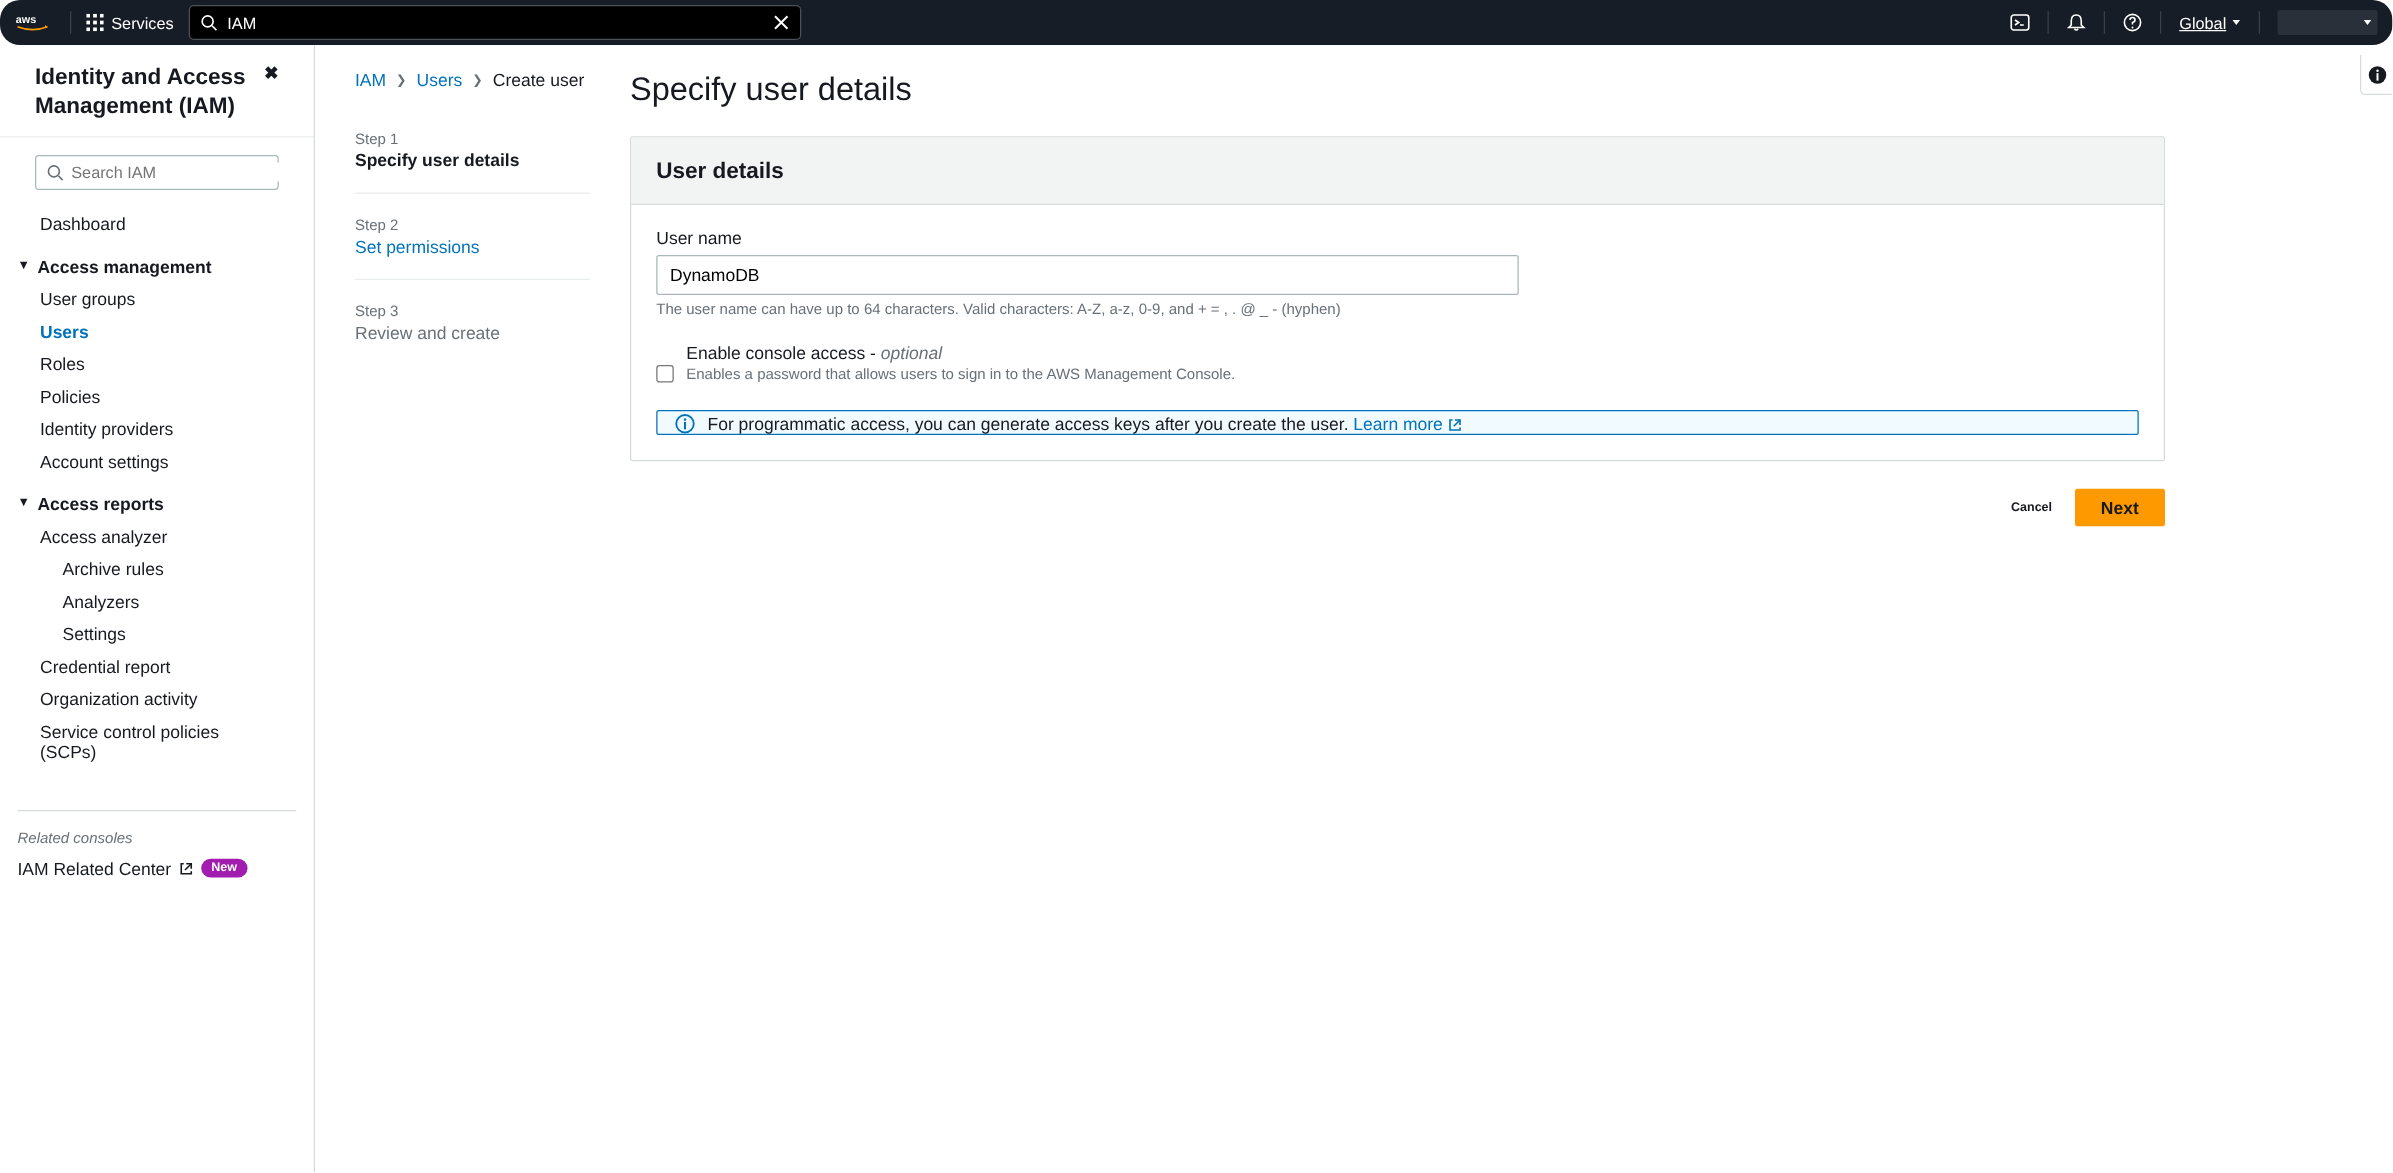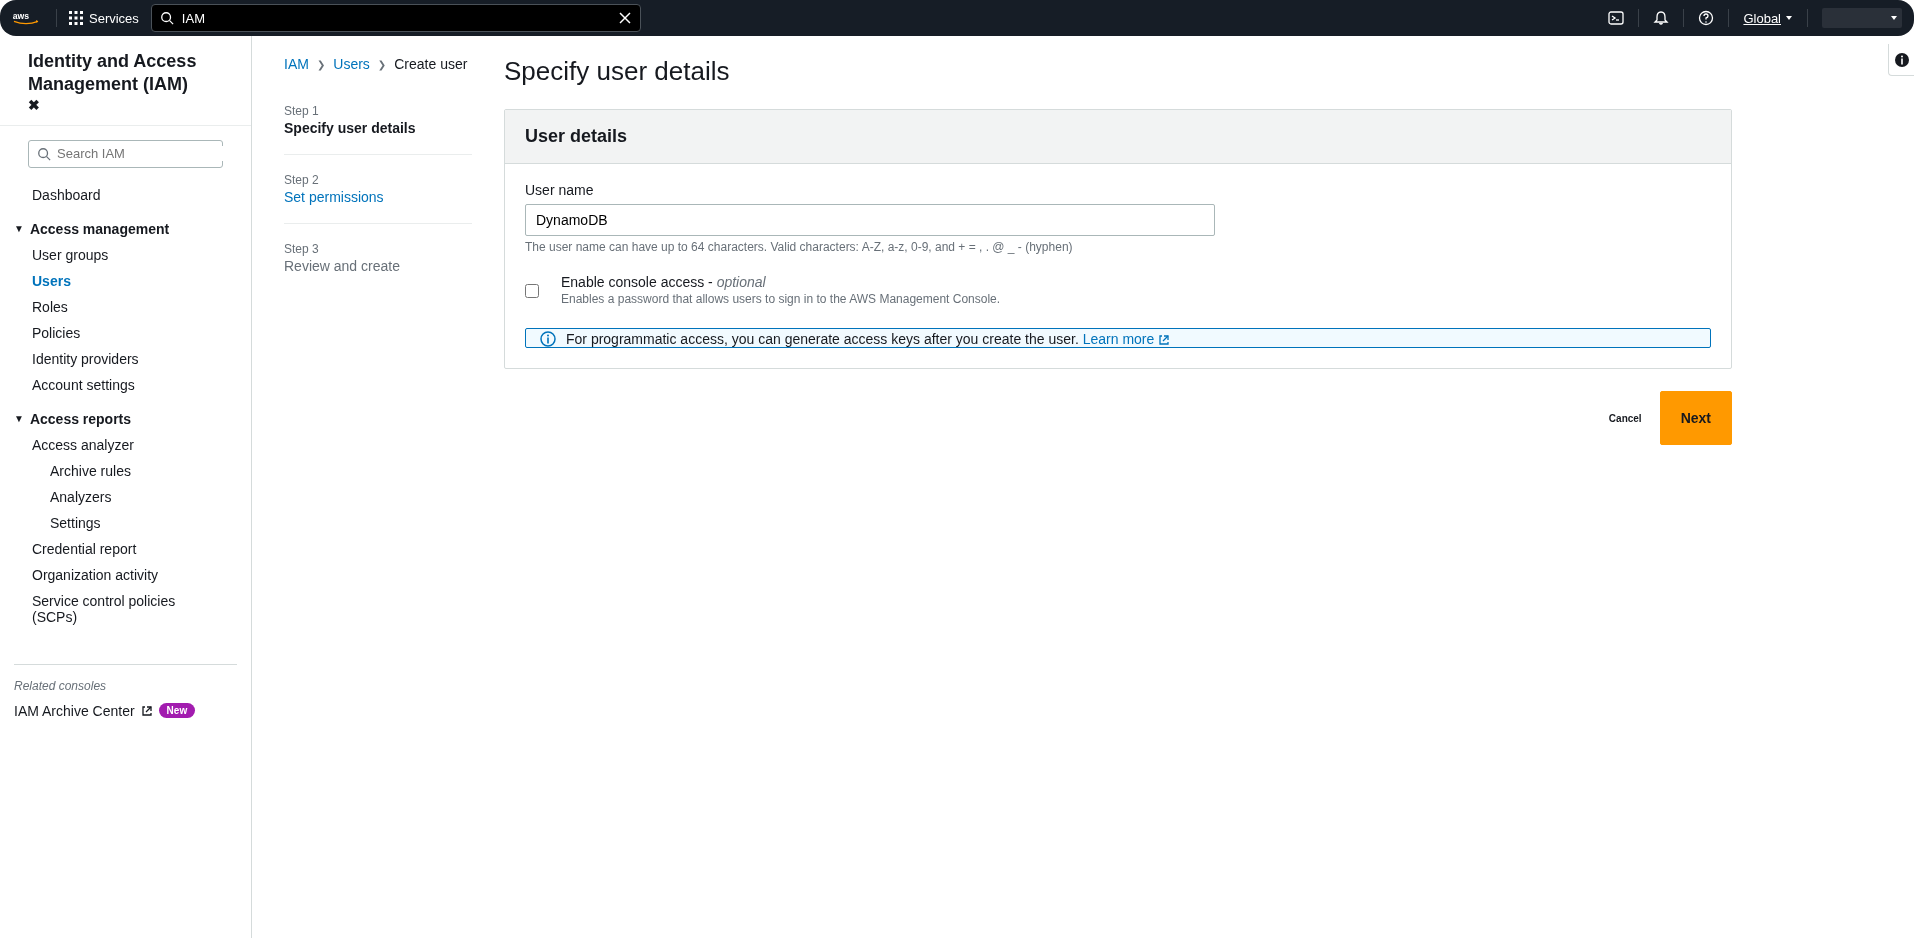--- a/index.html
+++ b/index.html
@@ -10,21 +10,21 @@
 .topbar .services { display: flex; align-items: center; gap: 6px; cursor: pointer; font-size: 13px; }
 .topbar .services .grid-icon { display: inline-block; width: 14px; height: 14px; }
 .topbar .search-wrap { display: flex; align-items: center; background: #000; border: 1px solid #4a5158; border-radius: 4px; height: 28px; width: 490px; padding: 0 8px; gap: 8px; }
 .topbar .search-wrap input { flex: 1; background: transparent; border: none; color: #fff; font-size: 13px; outline: none; }
 .topbar .spacer { flex: 1; }
 .topbar .right-icons { display: flex; align-items: center; gap: 14px; }
 .topbar .region { display: flex; align-items: center; gap: 4px; font-size: 13px; cursor: pointer; text-decoration: underline; }
 .topbar .account { background: #2a3039; height: 20px; width: 80px; border-radius: 2px; display: flex; align-items: center; padding-right: 4px; justify-content: flex-end; }
 .layout { display: flex; height: calc(100vh - 36px); }
 .sidebar { width: 252px; border-right: 1px solid #d5dbdb; padding: 0; overflow-y: auto; }
-.sidebar-header { padding: 14px 28px 12px 28px; display: flex; justify-content: space-between; align-items: flex-start; border-bottom: 1px solid #eaeded; flex-direction: column; }
+.sidebar-header { padding: 14px 28px 12px 28px; display: flex; justify-content: space-between; align-items: flex-start; border-bottom: 1px solid #eaeded; }
 .sidebar-header h1 { font-size: 18px; font-weight: 700; line-height: 1.3; }
 .sidebar-header .close { font-size: 14px; cursor: pointer; font-weight: bold; }
 .sidebar-search { padding: 14px 28px 10px 28px; }
 .sidebar-search .search-box { display: flex; align-items: center; border: 1px solid #aab7b8; border-radius: 3px; height: 28px; padding: 0 8px; gap: 6px; }
 .sidebar-search input { border: none; outline: none; font-size: 13px; flex: 1; }
 .sidebar-nav { padding: 4px 14px 20px 18px; }
 .sidebar-nav a { display: block; padding: 5px 14px; color: #16191f; text-decoration: none; font-size: 14px; }
 .sidebar-nav a.active { color: #0073bb; font-weight: 700; }
 .sidebar-section { padding: 8px 0 0 0; }
 .sidebar-section-header { display: flex; align-items: center; gap: 6px; padding: 5px 0; margin-left: -4px; cursor: pointer; font-weight: 700; font-size: 14px; }
@@ -49,31 +49,31 @@
 .main { flex: 1; padding: 20px 32px 20px 0; max-width: 1260px; }
 .main-header { margin-bottom: 22px; }
 .main-header h1 { font-size: 26px; font-weight: 400; }
 .panel { border: 1px solid #d5dbdb; border-radius: 2px; }
 .panel-header { background: #f2f3f3; padding: 16px 20px; border-bottom: 1px solid #d5dbdb; }
 .panel-header h2 { font-size: 18px; font-weight: 700; }
 .panel-body { padding: 18px 20px 20px 20px; }
 .field-label { font-size: 14px; margin-bottom: 6px; }
 .text-input { width: 690px; max-width: 100%; height: 32px; border: 1px solid #aab7b8; border-radius: 2px; padding: 0 10px; font-size: 14px; }
 .hint { font-size: 12px; color: #687078; margin-top: 4px; }
-.checkbox-row { display: flex; align-items: center; gap: 22px; margin-top: 20px; }
+.checkbox-row { display: flex; align-items: flex-end; gap: 10px; margin-top: 20px; }
 .checkbox-row input[type=checkbox] { margin-top: 2px; width: 14px; height: 14px; }
 .checkbox-row .lbl { font-size: 14px; }
 .checkbox-row .lbl .optional { font-style: italic; color: #687078; }
 .checkbox-row .sub { font-size: 12px; color: #687078; margin-top: 2px; }
 .info-box { margin-top: 22px; border: 1px solid #0073bb; background: #f1faff; padding: 0 14px; display: flex; gap: 10px; align-items: flex-end; border-radius: 2px; }
 .info-box .icon { color: #0073bb; flex-shrink: 0; margin-top: 2px; }
 .info-box a { color: #0073bb; text-decoration: none; }
 .footer-actions { display: flex; justify-content: flex-end; gap: 14px; margin-top: 22px; align-items: center; }
 .btn-link { background: none; border: none; color: #16191f; font-size: 10px; font-weight: 700; cursor: pointer; padding: 6px 4px; }
-.btn-primary { background: #ff9900; border: 1px solid #ff9900; color: #16191f; font-weight: 700; font-size: 14px; padding: 18px 20px; border-radius: 2px; cursor: pointer; }
+.btn-primary { background: #ff9900; border: 1px solid #ff9900; color: #16191f; font-weight: 700; font-size: 14px; padding: 6px 20px; border-radius: 2px; cursor: pointer; }
 .info-tab { position: absolute; right: 0; top: 8px; background: #fff; border-left: 1px solid #d5dbdb; border-bottom: 1px solid #d5dbdb; width: 26px; height: 32px; display: flex; align-items: center; justify-content: center; cursor: pointer; border-bottom-left-radius: 4px; }
 svg { display: block; }
 </style>
 </head>
 <body>
 
 <div class="topbar">
   <span class="logo">
     <svg width="28" height="16" viewBox="0 0 40 24">
         <text x="0" y="13" fill="#fff" font-size="13" font-weight="bold">aws</text>
@@ -200,21 +200,21 @@
           <a href="#">Settings</a>
         </div>
         <a href="#">Credential report</a>
         <a href="#">Organization activity</a>
         <a href="#">Service control policies (SCPs)</a>
       </div>
     </nav>
     <div class="sidebar-divider"></div>
     <div class="related-title">Related consoles</div>
     <div class="related-link">
-      <span>IAM Archive Center</span>
+      <span>IAM Related Center</span>
       <span>
         <svg width="12" height="12" viewBox="0 0 12 12">
             <path d="M4 2 L2 2 L2 10 L10 10 L10 8" stroke="#16191f" stroke-width="1.3" fill="none"></path>
             <path d="M6 2 L10 2 L10 6" stroke="#16191f" stroke-width="1.3" fill="none"></path>
             <line x1="10" y1="2" x2="5" y2="7" stroke="#16191f" stroke-width="1.3"></line>
           </svg>
       </span>
       <span class="badge-new">New</span>
     </div>
   </aside>

